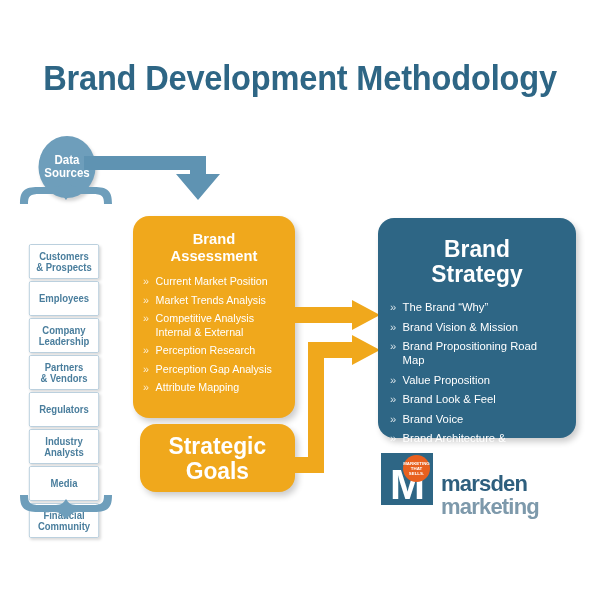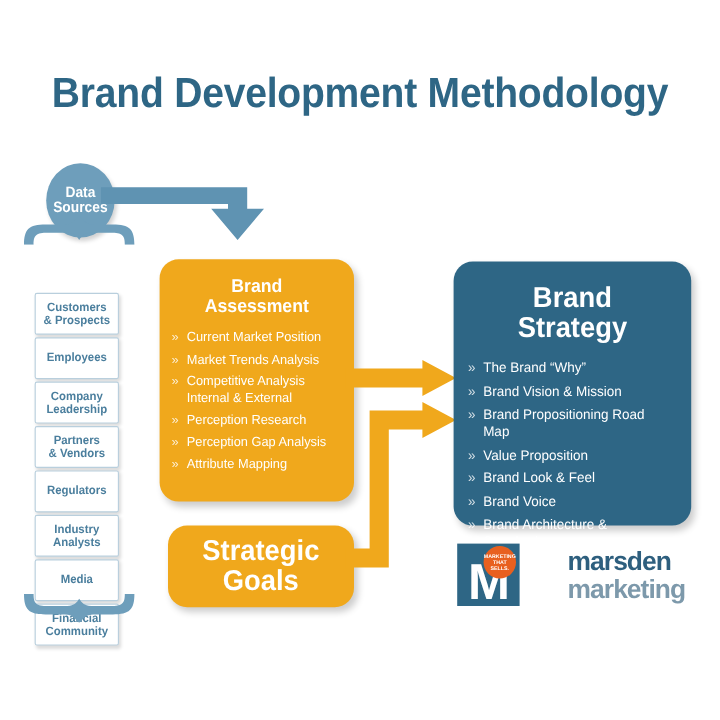--- a/index.html
+++ b/index.html
@@ -117,21 +117,21 @@
   #brand-strategy-panel {
     left: 378px;
     top: 218px;
     width: 198px;
     height: 220px;
     background: #2e6685;
     padding: 18px 12px 0 12px;
   }
   #strategic-goals-panel {
     left: 140px;
-    top: 438px;
+    top: 424px;
     width: 155px;
     height: 68px;
     background: #f0a81c;
     display: flex;
     align-items: center;
     justify-content: center;
   }
 
   .panel-heading {
     text-align: center;
@@ -239,27 +239,26 @@
     color: #ffffff;
     font-family: "Liberation Sans Narrow", "Liberation Sans", sans-serif;
     font-weight: bold;
     font-size: 4.4px;
     line-height: 5px;
     text-align: center;
   }
   #logo-wordmark {
     position: absolute;
     left: 60px;
-    top: 4px;
+    top: 20px;
     font-family: "Liberation Sans", sans-serif;
     font-weight: bold;
     font-size: 22px;
     line-height: 22.5px;
     letter-spacing: -0.8px;
-    margin-left: 32px;
   }
   #logo-word-1 { color: #2e5f7e; display: block; }
   #logo-word-2 { color: #7d99ab; display: block; }
 </style>
 </head>
 <body>
 
 <div id="canvas">
 
   <div id="page-title">Brand Development Methodology</div>

